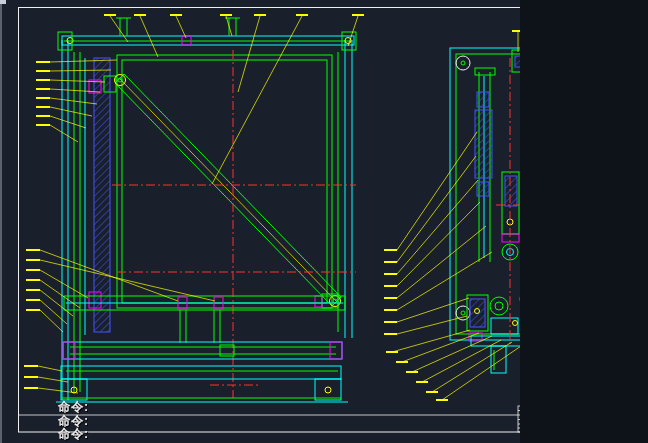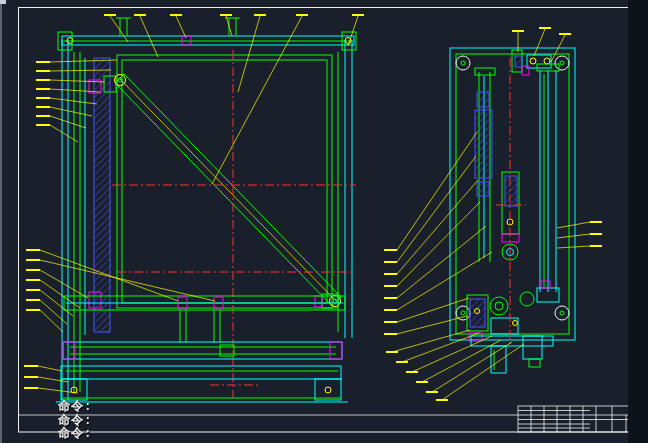--- a/index.html
+++ b/index.html
@@ -1,19 +1,19 @@
 <!DOCTYPE html>
 <html style="--background: #1a202b; --white: #f0f0f0; --cyan: #00ffff; --green: #00ff00; --yellow: #ffff00; --red: #ff3030; --magenta: #ff00ff; --blue: #4455ff;"><head>
 <meta charset="utf-8">
 <style>
   html,body{margin:0;padding:0;background:#0e1219;}
   .screen{
-    position:relative;width:628px;height:443px;overflow:hidden;
+    position:relative;width:520px;height:443px;overflow:hidden;
     background:var(--background,#1a202b);
-    font-family:Liberation Mono, monospace;
+    font-family:Liberation Sans, sans-serif;
   }
   svg{position:absolute;left:0;top:0;}
   
   .sw{stroke:var(--white,#f0f0f0);fill:none;stroke-width:1;}
   .swt{stroke:var(--white,#f0f0f0);fill:none;stroke-width:.8;}
   .sc{stroke:var(--cyan,#00ffff);fill:none;stroke-width:1;}
   .sg{stroke:var(--green,#00ff00);fill:none;stroke-width:1;}
   .sy{stroke:var(--yellow,#ffff00);fill:none;stroke-width:1;}
   .sm{stroke:var(--magenta,#ff00ff);fill:none;stroke-width:1;}
   .sr{stroke:var(--red,#ff3030);fill:none;stroke-width:1;stroke-dasharray:9 3 2 3;}

